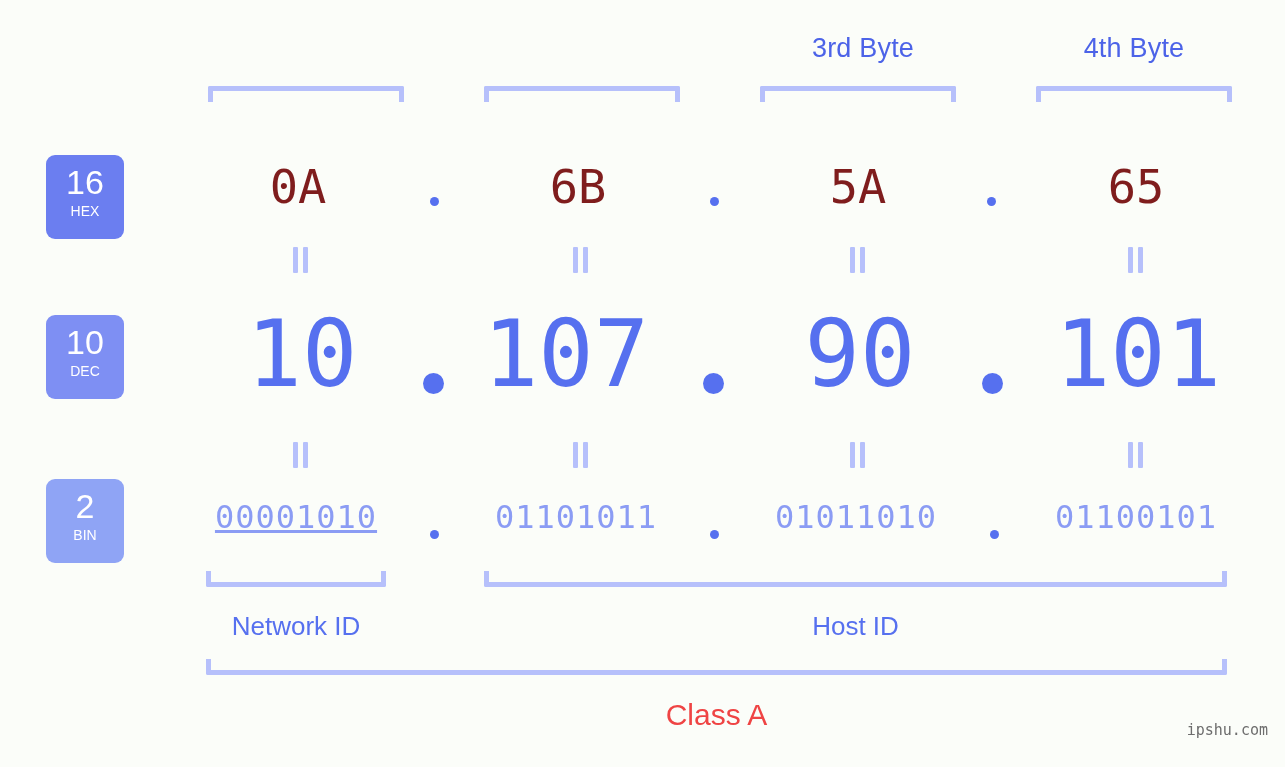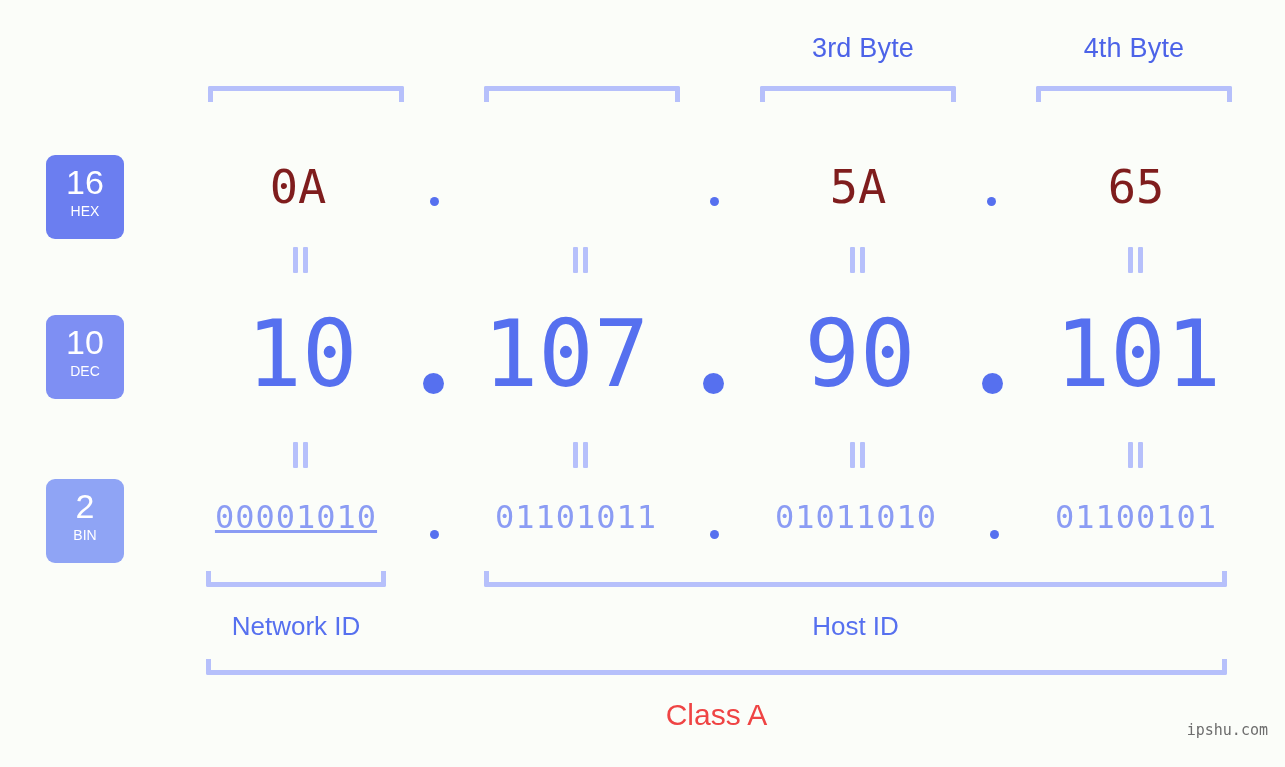--- a/index.html
+++ b/index.html
@@ -183,20 +183,21 @@
     <span class="num">10</span>
     <span class="abbr">DEC</span>
   </div>
   <div class="badge" id="badge-bin">
     <span class="num">2</span>
     <span class="abbr">BIN</span>
   </div>
 
   <div class="val hex-val" style="left:200px; width:196px;">0A</div>
   <div class="dot dot-sm" style="left:430px; top:197px;"></div>
+  <div class="val hex-val" style="left:480px; width:196px;">6B</div>
   <div class="dot dot-sm" style="left:710px; top:197px;"></div>
   <div class="val hex-val" style="left:760px; width:196px;">5A</div>
   <div class="dot dot-sm" style="left:987px; top:197px;"></div>
   <div class="val hex-val" style="left:1038px; width:196px;">65</div>
 
   <div class="eq" style="left:292px; top:247px;">
     <span class="a"></span>
       <span class="b"></span>
   </div>
   <div class="eq" style="left:572px; top:247px;">

